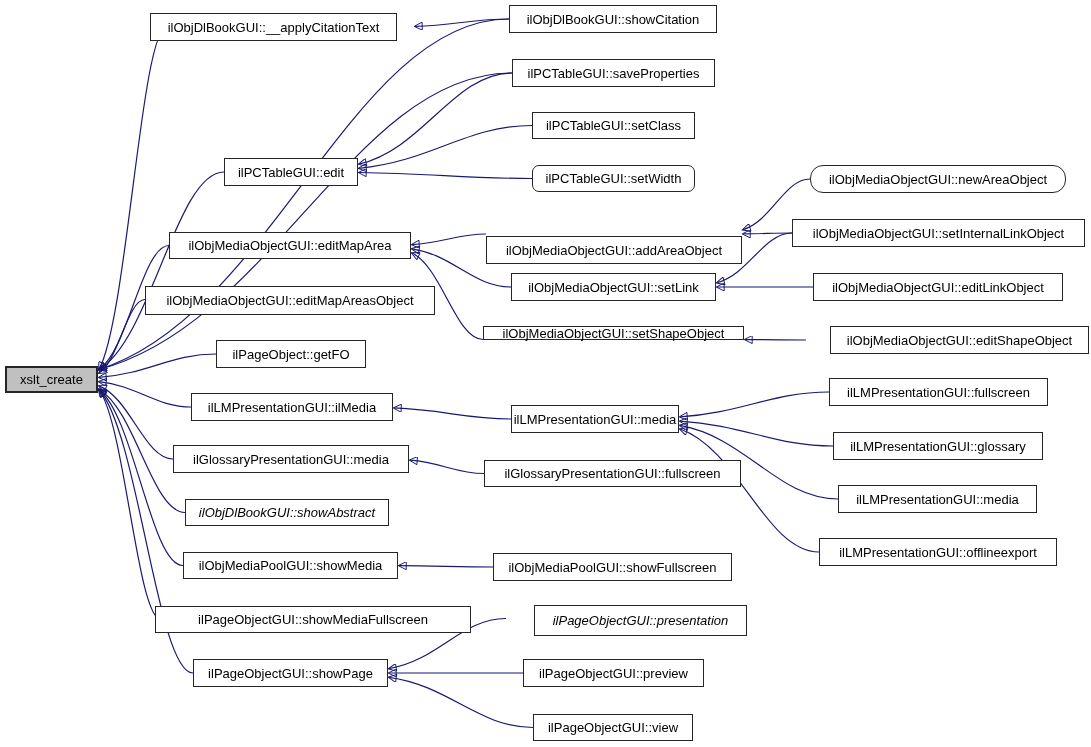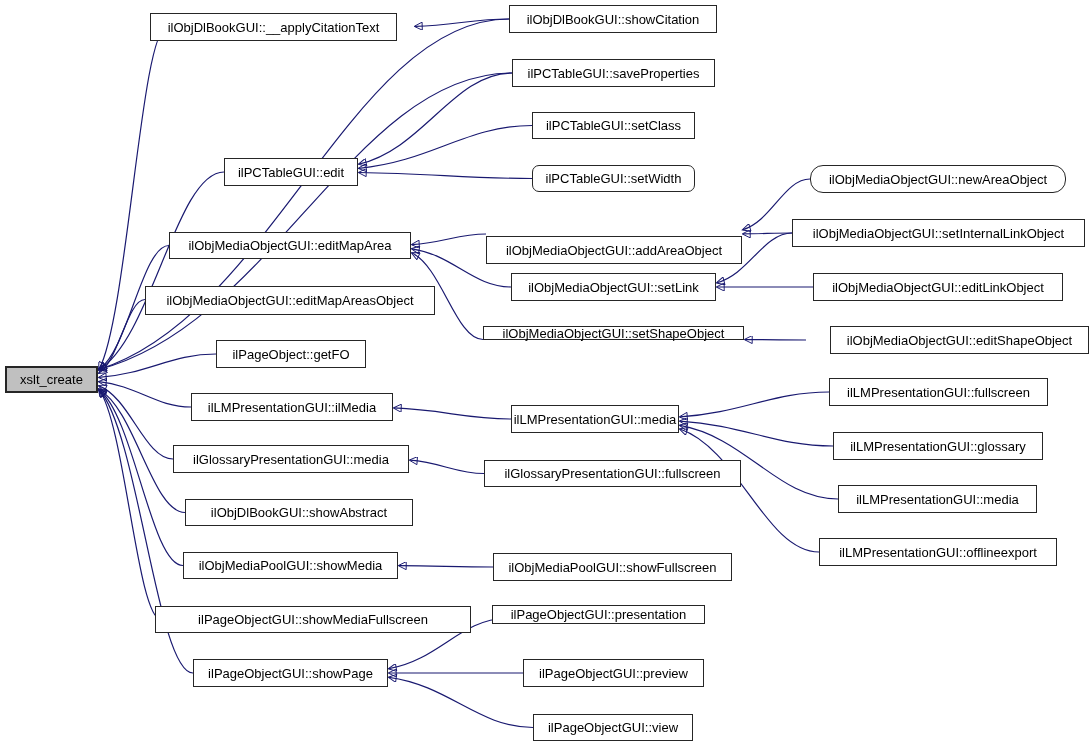--- a/index.html
+++ b/index.html
@@ -112,23 +112,23 @@
       <div class="node" style="left: 483px; top: 326px; width: 261px; height: 14px;">ilObjMediaObjectGUI::setShapeObject</div>
       <div class="node" style="left: 806px; top: 326px; width: 259px; height: 28px; margin-left: 24px;">ilObjMediaObjectGUI::editShapeObject</div>
       <div class="node" style="left: 216px; top: 340px; width: 150px; height: 28px;">ilPageObject::getFO</div>
       <div class="node" style="left: 191px; top: 393px; width: 202px; height: 28px;">ilLMPresentationGUI::ilMedia</div>
       <div class="node" style="left: 511px; top: 405px; width: 168px; height: 28px;">ilLMPresentationGUI::media</div>
       <div class="node" style="left: 829px; top: 378px; width: 219px; height: 28px;">ilLMPresentationGUI::fullscreen</div>
       <div class="node" style="left: 833px; top: 432px; width: 210px; height: 28px;">ilLMPresentationGUI::glossary</div>
       <div class="node" style="left: 173px; top: 445px; width: 236px; height: 28px;">ilGlossaryPresentationGUI::media</div>
       <div class="node" style="left: 484px; top: 460px; width: 257px; height: 27px;">ilGlossaryPresentationGUI::fullscreen</div>
       <div class="node" style="left: 838px; top: 485px; width: 199px; height: 28px;">ilLMPresentationGUI::media</div>
-      <div class="node" style="left: 185px; top: 499px; width: 228px; height: 27px;">ilObjDlBookGUI::showAbstract</div>
+      <div class="node" style="left: 185px; top: 499px; width: 204px; height: 27px; font-style: italic;">ilObjDlBookGUI::showAbstract</div>
       <div class="node" style="left: 819px; top: 538px; width: 238px; height: 28px;">ilLMPresentationGUI::offlineexport</div>
       <div class="node" style="left: 183px; top: 552px; width: 215px; height: 27px;">ilObjMediaPoolGUI::showMedia</div>
       <div class="node" style="left: 493px; top: 553px; width: 239px; height: 28px;">ilObjMediaPoolGUI::showFullscreen</div>
       <div class="node" style="left: 155px; top: 606px; width: 316px; height: 27px;">ilPageObjectGUI::showMediaFullscreen</div>
-      <div class="node" style="left: 492px; top: 605px; width: 213px; height: 19px;">ilPageObjectGUI::presentation</div>
+      <div class="node" style="left: 534px; top: 605px; width: 213px; height: 31px; font-style: italic;">ilPageObjectGUI::presentation</div>
       <div class="node" style="left: 193px; top: 659px; width: 195px; height: 28px;">ilPageObjectGUI::showPage</div>
       <div class="node" style="left: 523px; top: 659px; width: 181px; height: 28px;">ilPageObjectGUI::preview</div>
       <div class="node" style="left: 533px; top: 714px; width: 160px; height: 27px;">ilPageObjectGUI::view</div>
     </div>
 </div>
 
 </body></html>

